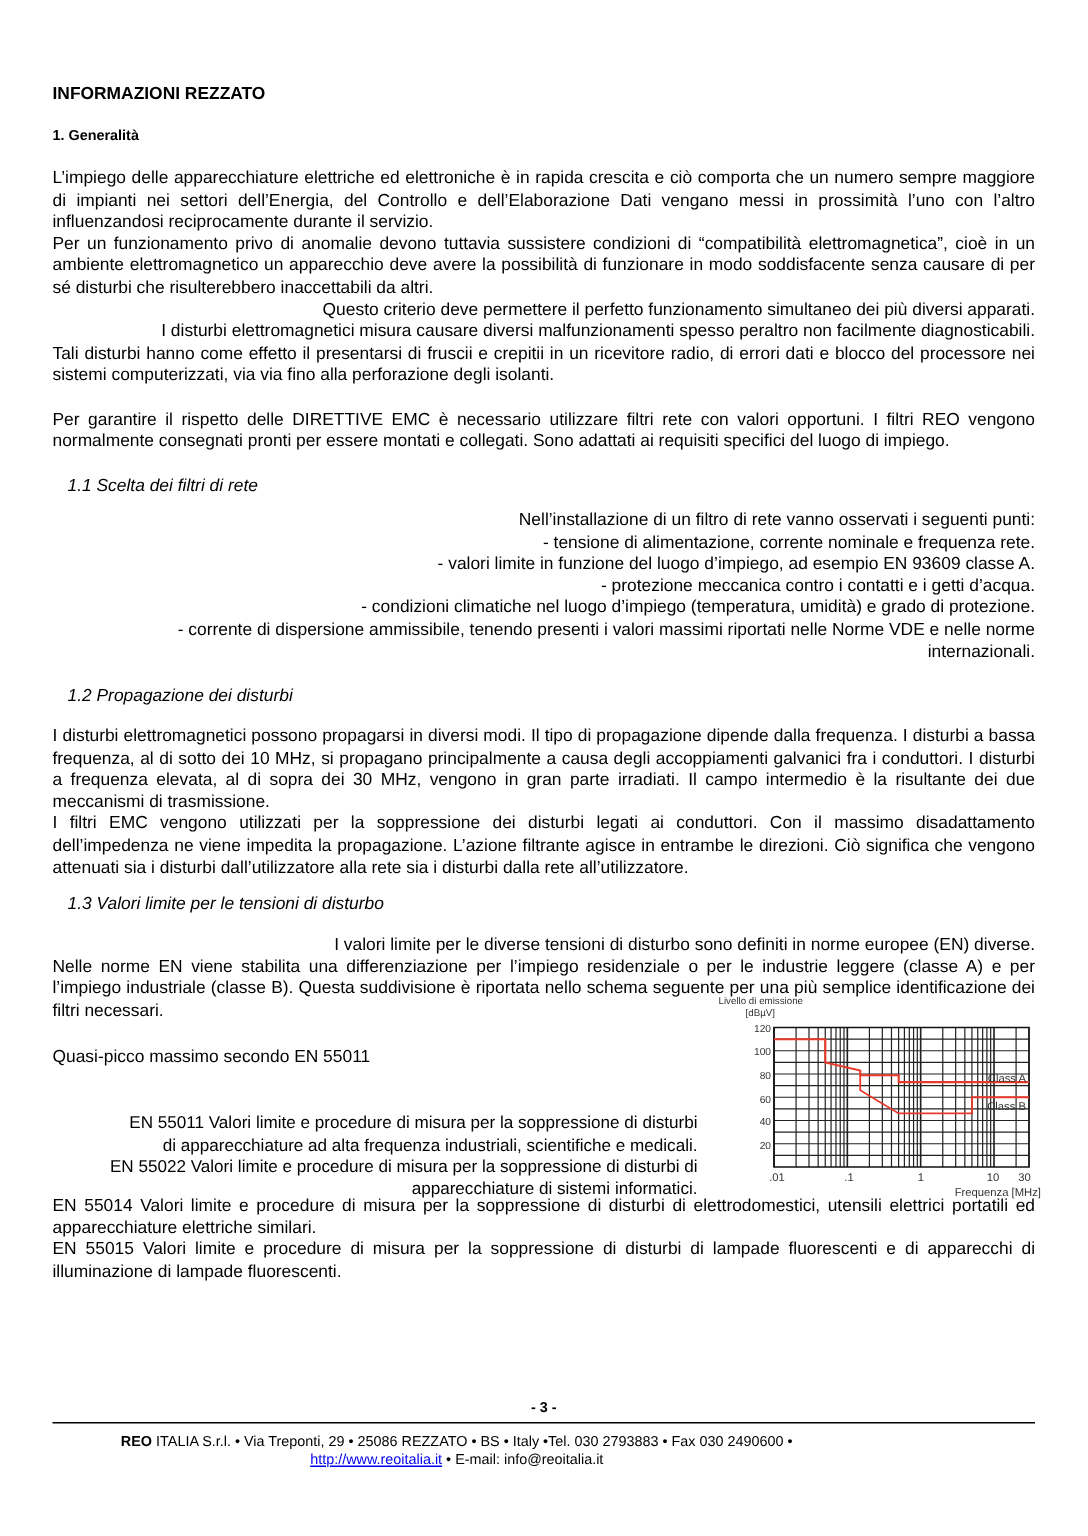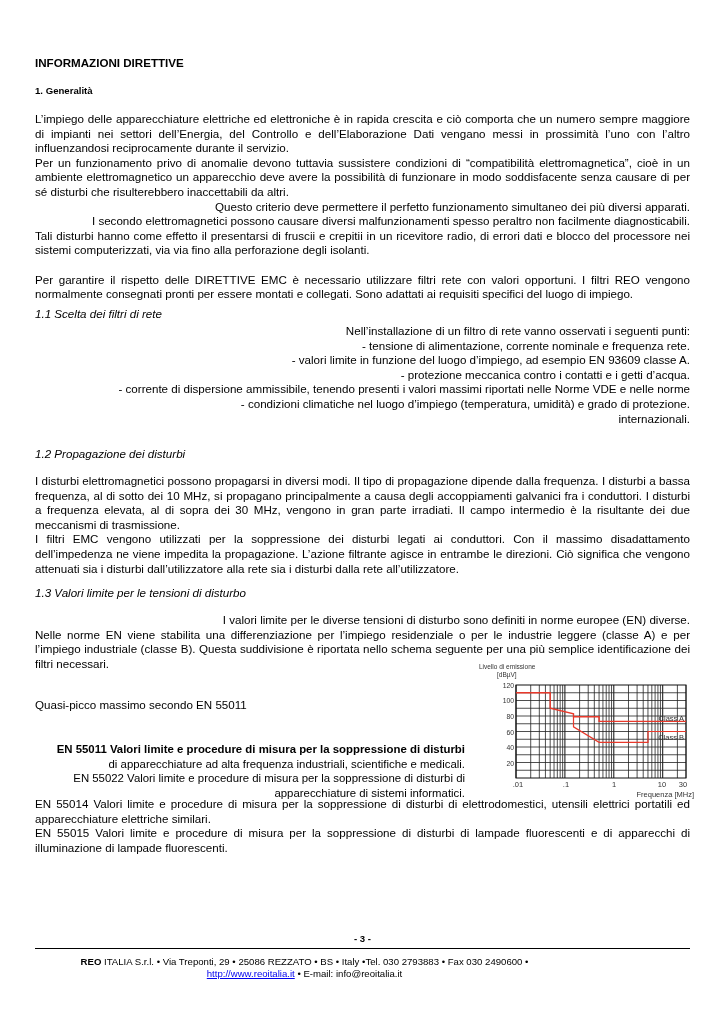--- a/index.html
+++ b/index.html
@@ -2,75 +2,75 @@
 <html><head>
 <meta charset="utf-8">
 <style>
   html, body { margin: 0; padding: 0; background: #ffffff; }
   body { width: 725px; height: 1024px; position: relative; overflow: hidden;
          font-family: "Liberation Sans", sans-serif; color: #000; }
   .p { font-size: 11.6px; line-height: 14.6px; margin: 0; text-align: justify; }
   .nojust { text-align: right; }
   .h-main { position: absolute; left: 35px; top: 56px; font-size: 11.6px; font-weight: bold; margin: 0; }
   .h-sec { position: absolute; left: 35px; top: 85px; font-size: 9.6px; font-weight: bold; margin: 0; }
-  .h-sub { font-size: 11.6px; font-style: italic; margin: 0; }
+  .h-sub { font-size: 11.6px; font-style: italic; margin: 10px; }
   .blk { position: absolute; left: 35px; width: 655px; }
   .list-line { display: block; }
   .list-cont { display: block; padding-left: 7px; }
   .footer-rule { position: absolute; left: 35px; top: 948px; width: 655px; height: 0; border-top: 1px solid #000; }
   .page-num { position: absolute; left: 0; width: 725px; top: 933px; text-align: center; font-size: 9.6px; font-weight: bold; }
   .footer-line { position: absolute; left: 0; width: 609px; text-align: center; font-size: 9.6px; }
   .footer-line a { color: #0000ee; text-decoration: underline; }
   .chart { position: absolute; left: 470px; top: 660px; width: 230px; height: 140px; }
   .chart text { font-family: "Liberation Sans", sans-serif; }
 </style>
 </head>
 <body>
 
-<h1 class="h-main">INFORMAZIONI DIRETTIVE</h1>
+<h1 class="h-main">INFORMAZIONI REZZATO</h1>
 <h2 class="h-sec">1.  Generalità</h2>
 
 <div class="blk" style="top:112px;">
   <p class="p">L’impiego delle apparecchiature elettriche ed elettroniche è in rapida crescita e ciò comporta che un numero sempre maggiore di impianti nei settori dell’Energia, del Controllo e dell’Elaborazione Dati vengano messi in prossimità l’uno con l’altro influenzandosi reciprocamente durante il servizio.</p>
   <p class="p">Per un funzionamento privo di anomalie devono tuttavia sussistere condizioni di “compatibilità elettromagnetica”, cioè in un ambiente elettromagnetico un apparecchio deve avere la possibilità di funzionare in modo soddisfacente senza causare di per sé disturbi che risulterebbero inaccettabili da altri.</p>
   <p class="p nojust">Questo criterio deve permettere il perfetto funzionamento simultaneo dei più diversi apparati.</p>
-  <p class="p nojust">I secondo elettromagnetici possono causare diversi malfunzionamenti spesso peraltro non facilmente diagnosticabili.</p>
+  <p class="p nojust">I disturbi elettromagnetici misura causare diversi malfunzionamenti spesso peraltro non facilmente diagnosticabili.</p>
   <p class="p">Tali disturbi hanno come effetto il presentarsi di fruscii e crepitii in un ricevitore radio, di errori dati e blocco del processore nei sistemi computerizzati, via via fino alla perforazione degli isolanti.</p>
   <p class="p" style="margin-top:14.6px;">Per garantire il rispetto delle DIRETTIVE EMC è necessario utilizzare filtri rete con valori opportuni. I filtri REO vengono normalmente consegnati pronti per essere montati e collegati. Sono adattati ai requisiti specifici del luogo di impiego.</p>
 </div>
 
 <div class="blk" style="top:307px;">
   <p class="h-sub">1.1  Scelta dei filtri di rete</p>
   <p class="p nojust" style="margin-top:4px;">Nell’installazione di un filtro di rete vanno osservati i seguenti punti:</p>
   <p class="p nojust">
     <span class="list-line">- tensione di alimentazione, corrente nominale e frequenza rete.</span>
     <span class="list-line">- valori limite in funzione del luogo d’impiego, ad esempio EN 93609 classe A.</span>
     <span class="list-line">- protezione meccanica contro i contatti e i getti d’acqua.</span>
+    <span class="list-line">- condizioni climatiche nel luogo d’impiego (temperatura, umidità) e grado di protezione.</span>
     <span class="list-line">- corrente di dispersione ammissibile, tenendo presenti i valori massimi riportati nelle Norme VDE e nelle norme</span>
-    <span class="list-line">- condizioni climatiche nel luogo d’impiego (temperatura, umidità) e grado di protezione.</span>
     <span class="list-cont">internazionali.</span>
   </p>
 </div>
 
 <div class="blk" style="top:447px;">
   <p class="h-sub">1.2  Propagazione dei disturbi</p>
   <p class="p" style="margin-top:14px;">I disturbi elettromagnetici possono propagarsi in diversi modi. Il tipo di propagazione dipende dalla frequenza. I disturbi a bassa frequenza, al di sotto dei 10 MHz, si propagano principalmente a causa degli accoppiamenti galvanici fra i conduttori. I disturbi a frequenza elevata, al di sopra dei 30 MHz, vengono in gran parte irradiati. Il campo intermedio è la risultante dei due meccanismi di trasmissione.</p>
   <p class="p">I filtri EMC vengono utilizzati per la soppressione dei disturbi legati ai conduttori. Con il massimo disadattamento dell’impedenza ne viene impedita la propagazione. L’azione filtrante agisce in entrambe le direzioni. Ciò significa che vengono attenuati sia i disturbi dall’utilizzatore alla rete sia i disturbi dalla rete all’utilizzatore.</p>
 </div>
 
 <div class="blk" style="top:586px;">
   <p class="h-sub">1.3  Valori limite per le tensioni di disturbo</p>
   <p class="p nojust" style="margin-top:14px;">I valori limite per le diverse tensioni di disturbo sono definiti in norme europee (EN) diverse.</p>
   <p class="p">Nelle norme EN viene stabilita una differenziazione per l’impiego  residenziale o per le industrie leggere (classe A) e per l’impiego industriale (classe B). Questa suddivisione è riportata nello schema seguente per una più semplice identificazione dei filtri necessari.</p>
 </div>
 
 <p class="p nojust" style="position:absolute; left:35px; top:698px;">Quasi-picco massimo secondo EN 55011</p>
 
 <div class="blk" style="top:742px; width:430px;">
-  <p class="p nojust" style="font-size:11.4px;font-weight:bold;">EN 55011 Valori limite e procedure di misura per la soppressione di disturbi</p>
+  <p class="p nojust" style="font-size:11.4px;">EN 55011 Valori limite e procedure di misura per la soppressione di disturbi</p>
   <p class="p nojust" style="font-size:11.4px;">di apparecchiature ad alta frequenza industriali, scientifiche e medicali.</p>
   <p class="p nojust" style="font-size:11.4px;">EN 55022 Valori limite e procedure di misura per la soppressione di disturbi di</p>
   <p class="p nojust" style="font-size:11.4px;">apparecchiature di sistemi informatici.</p>
 </div>
 
 <div class="blk" style="top:797px;">
   <p class="p">EN 55014 Valori limite e procedure di misura per la soppressione di disturbi di elettrodomestici, utensili elettrici portatili ed apparecchiature elettriche similari.</p>
   <p class="p">EN 55015 Valori limite e procedure di misura per la soppressione di disturbi di lampade fluorescenti e di apparecchi di illuminazione di lampade fluorescenti.</p>
 </div>
 

